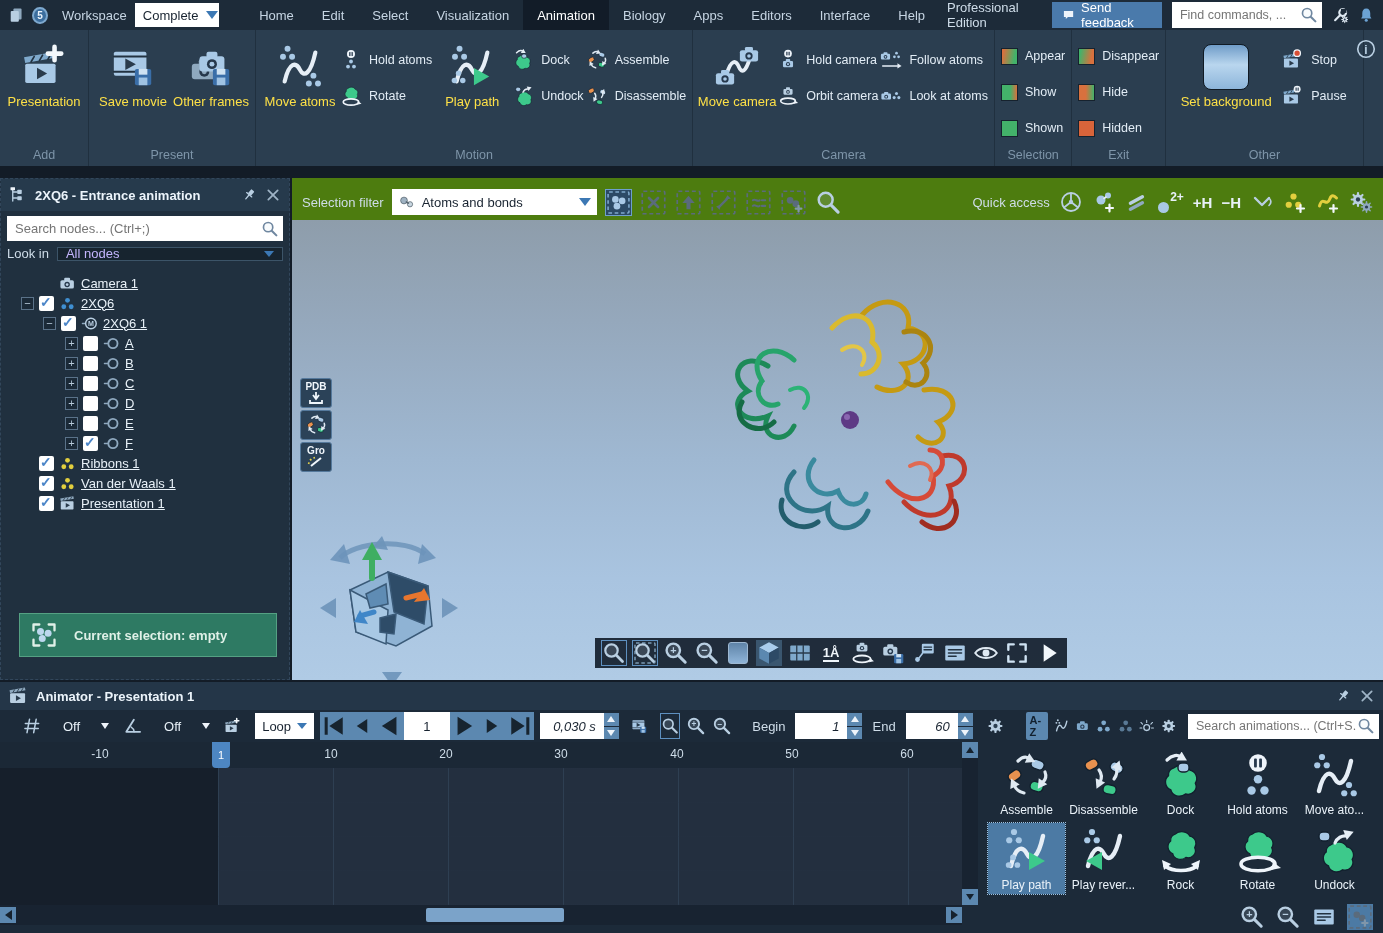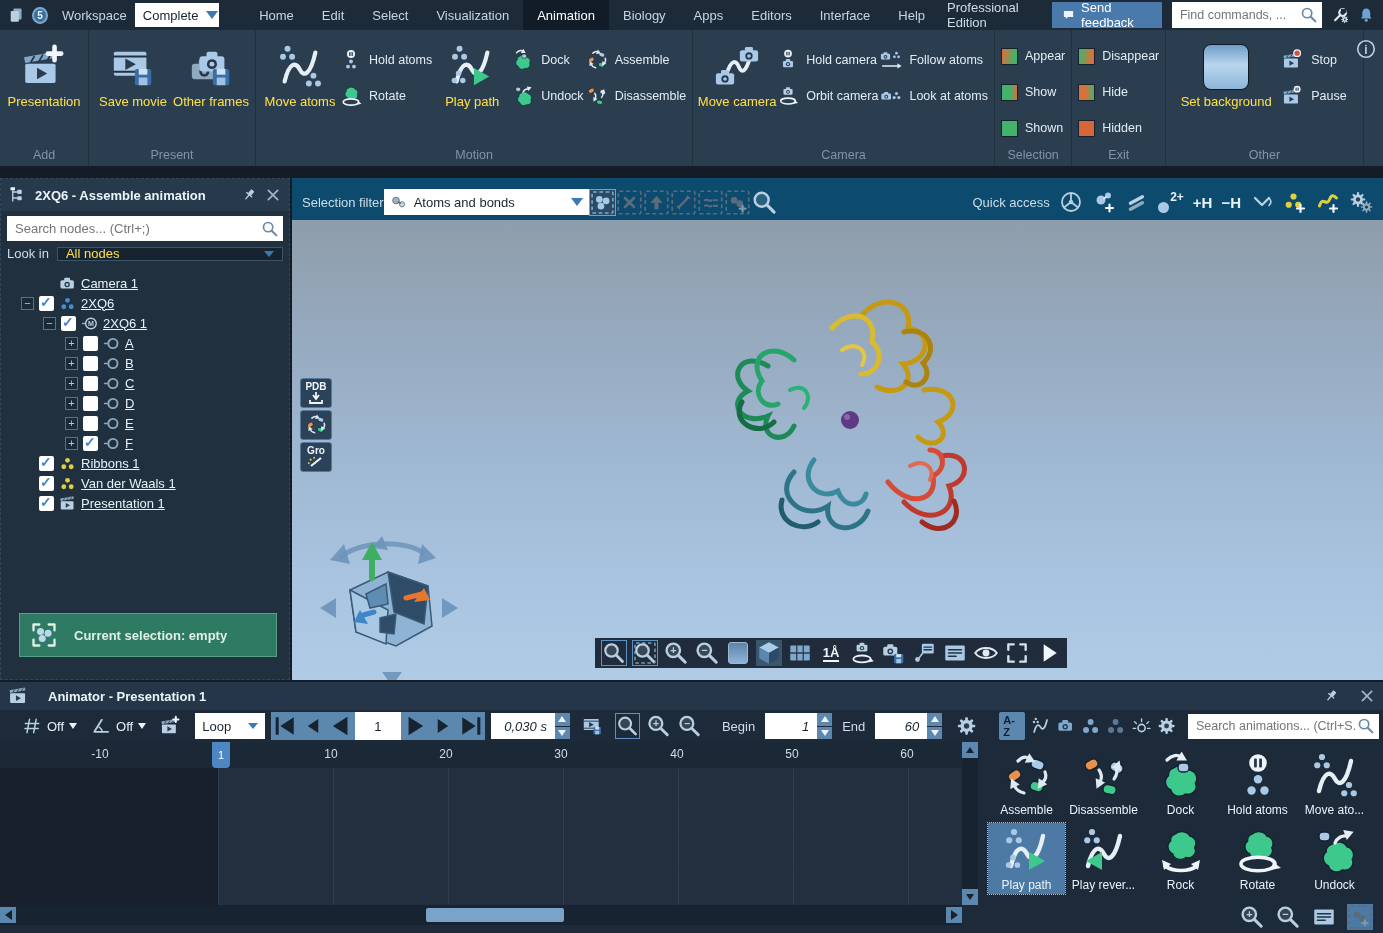--- a/index.html
+++ b/index.html
@@ -56,37 +56,37 @@
   .ribbon-info { position:absolute; right:6px; top:8px; width:22px; height:22px; }
 
   
   .npanel { position:absolute; left:0; top:178px; width:290px; height:502px; background:#20303f; border:1px dashed #32475c; }
   .npanel-head { height:32px; background:#263a4c; display:flex; align-items:center; padding:0 8px; gap:8px; }
   .npanel-title { font-weight:bold; color:#ecf4fb; font-size:13px; flex:1; }
   .nsearch { margin:5px 6px; height:25px; background:#fff; display:flex; align-items:center; padding:0 4px 0 8px; }
   .nsearch input { border:none; outline:none; flex:1; min-width:0; color:#333; font-size:13px; background:transparent; font-family:"Liberation Sans",sans-serif; }
   .lookin { display:flex; align-items:center; gap:8px; margin:2px 6px 6px 6px; }
   .lookin-label { color:#cfdde9; }
-  .lookin-dd { flex:1; height:14px; background:#17242f; border:1px solid #3c5468; display:flex; align-items:center; padding:0 8px; color:#fde047; justify-content:space-between; }
+  .lookin-dd { flex:1; height:14px; background:#17242f; border:1px solid #3c5468; display:flex; align-items:center; padding:0 8px; color:#c4b5fd; justify-content:space-between; }
   .tree { padding:6px 0 0 6px; }
   .tree-row { display:flex; align-items:center; height:20px; gap:5px; }
   .tree-row.ind1 { padding-left:14px; } .tree-row.ind2 { padding-left:36px; } .tree-row.ind3 { padding-left:58px; }
   .t-exp { width:13px; height:13px; border:1px solid #5a7289; color:#b8cbdb; font-size:11px; line-height:11px; text-align:center; background:#1b2a38; }
   .t-exp:empty { border:none; background:transparent; }
   .t-chk { width:15px; height:15px; background:#fff; border-radius:2px; position:relative; }
   .t-chk.on::after { content:"✓"; position:absolute; left:1px; top:-2px; color:#4c86c8; font-size:14px; font-weight:bold; }
   .t-chk.none { background:transparent; }
   .t-ico { width:17px; height:17px; }
   .t-lab { color:#e8f1f8; font-size:13px;text-decoration:underline; }
   .sel-banner { position:absolute; left:18px; bottom:22px; width:258px; height:44px; background:#2e7a63; border:1px solid #55a183; display:flex; align-items:center; gap:16px; padding:0 10px; }
   .sel-banner .txt { color:#dff0e7; font-weight:bold; font-size:13px; }
   .sel-ic { width:28px; height:28px; }
 
   
-  .vtop { position:absolute; left:292px; top:178px; width:1091px; height:48px; background:#0c4a6e; display:flex; align-items:center; padding:0 10px; }
+  .vtop { position:absolute; left:292px; top:178px; width:1091px; height:48px; background:#4d7c0f; display:flex; align-items:center; padding:0 10px; gap:8px; }
   .vtop-label { color:#cfdde9; }
   .filter-dd { width:205px; height:26px; background:#fff; display:flex; align-items:center; gap:6px; padding:0 6px; color:#182330; }
   .filter-dd .flab { flex:1; }
   .selbtn { width:27px; height:27px; display:flex; align-items:center; justify-content:center; }
   .selbtn.active { border:1px solid #6ea0cd; background:#2c4a66; }
   .qa { margin-left:auto; display:flex; align-items:center; gap:9px; }
   .qa-text { color:#e8f1f8; font-weight:bold; font-size:15px; display:flex; align-items:flex-start; }
   .qa-ion { position:relative; width:26px; height:24px; color:#e8f1f8; font-weight:bold; font-size:12px; }
   .qa-ion .dot { position:absolute; left:0; bottom:1px; width:11px; height:11px; border-radius:50%; background:#a9c9e6; }
   .qa-ion b { position:absolute; right:0; top:0; }
@@ -95,24 +95,24 @@
   .pdbbtn { width:32px; height:30px; background:#2b4258; border:1px solid #55799c; border-radius:3px; color:#f0f6fb; font-size:10px; font-weight:bold; display:flex; flex-direction:column; align-items:center; justify-content:center; line-height:10px; }
   .vtoolbar { position:absolute; left:303px; bottom:12px; height:30px; background:rgba(24,36,50,0.95); display:flex; align-items:center; gap:5px; padding:0 6px; }
   .vtb { width:26px; height:26px; display:flex; align-items:center; justify-content:center; }
   .vtb.boxed { border:1px solid #5e90c0; }
   .vtb.hl { background:#3a566f; }
   .vtb .txtic { color:#f0f6fb; font-weight:bold; font-size:13px; border-bottom:2px solid #f0f6fb; line-height:15px; }
   .vp-bgic { width:20px; height:22px; border-radius:3px; border:1px solid #9db8d2; background:linear-gradient(180deg,#5f84a8,#8fb4d8); }
 
   
   .animator { position:absolute; left:0; top:682px; width:1383px; height:251px; background:#1c2a39; }
-  .an-head { height:28px; background:#243648; display:flex; align-items:center; gap:20px; padding:0 8px; }
+  .an-head { height:28px; background:#243648; display:flex; align-items:center; gap:8px; padding:0 8px; }
   .an-title { font-weight:bold; color:#ecf4fb; flex:1; }
   .an-controls { height:32px; display:flex; align-items:center; gap:6px; padding:0 4px 0 22px; }
-  .an-dd { display:flex; align-items:center; gap:5px; color:#e8f1f8; }
+  .an-dd { display:flex; align-items:center; gap:21px; color:#e8f1f8; }
   .loopdd { width:72px; height:26px; background:#fff; color:#182330; display:flex; align-items:center; justify-content:space-between; padding:0 7px; }
   .pbcluster { display:flex; align-items:center; background:#5c88b0; height:28px; }
   .pbbtn { width:28px; height:28px; display:flex; align-items:center; justify-content:center; }
   .pbframe { width:46px; height:28px; background:#fff; color:#182330; display:flex; align-items:center; justify-content:center; font-size:13px; }
   .spinbox { display:flex; height:26px;font-style:italic; }
   .spinbox .val { background:#fff; color:#182330; display:flex; align-items:center; justify-content:flex-end; padding:0 8px; }
   .spinner { display:flex; flex-direction:column; width:15px; }
   .spinner .sp { flex:1; background:#5c88b0; display:flex; align-items:center; justify-content:center; margin-bottom:1px; }
   .spinner .sp:last-child { margin-bottom:0; }
   .tri-up { width:0; height:0; border-left:4px solid transparent; border-right:4px solid transparent; border-bottom:6px solid #eef4fa; }
@@ -563,21 +563,21 @@
 <div class="npanel">
   <div class="npanel-head">
     <span class="ic18">
         <svg viewBox="0 0 24 24" width="100%" height="100%">
           <path d="M5 3.5 V20 M5 8 H11 M5 16 H11" stroke="#b9cfe2" stroke-width="1.8" fill="none" stroke-linecap="round" stroke-linejoin="round"></path>
           <rect x="11" y="5" width="6" height="5.5" rx="1" fill="#b9cfe2"></rect>
           <rect x="11" y="13.5" width="6" height="5.5" rx="1" fill="#b9cfe2"></rect>
           <rect x="2" y="1.5" width="6" height="4" rx="0.5" fill="#eef4fa"></rect>
         </svg>
       </span>
-    <span class="npanel-title">2XQ6 - Assemble animation</span>
+    <span class="npanel-title">2XQ6 - Entrance animation</span>
     <span class="ic16">
         <svg viewBox="0 0 24 24" width="100%" height="100%">
           <g transform="rotate(40 12 12)">
             <rect x="9" y="3" width="6" height="8" rx="1" fill="#b9cfe2"></rect>
             <path d="M7 11.5 H17" stroke="#b9cfe2" stroke-width="2" fill="none" stroke-linecap="round" stroke-linejoin="round"></path>
             <path d="M12 11.5 V19.5" stroke="#b9cfe2" stroke-width="2" fill="none" stroke-linecap="round" stroke-linejoin="round"></path>
           </g>
         </svg>
       </span>
     <span class="ic16">

